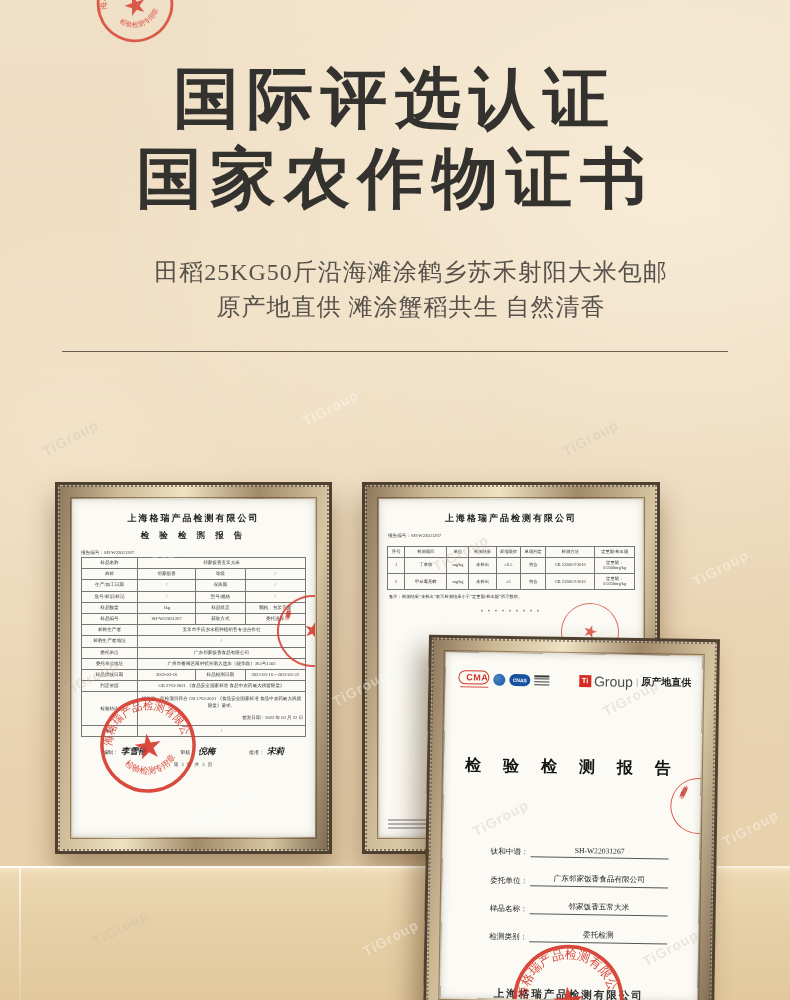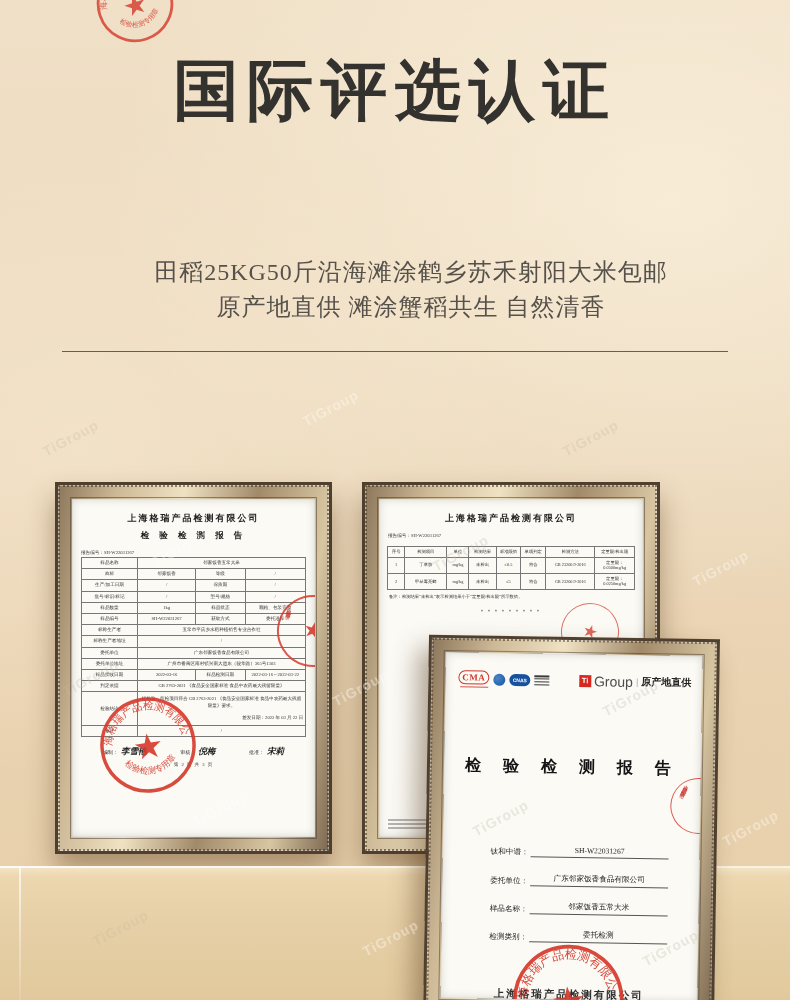--- a/index.html
+++ b/index.html
@@ -6,21 +6,21 @@
   body { background:#d8c7a8; font-family:"Liberation Serif","DejaVu Serif",serif; }
   .stage { position:relative; width:790px; height:1000px; overflow:hidden;
     background:
       radial-gradient(120% 70% at 85% 20%, rgba(255,248,232,.55), rgba(255,248,232,0) 60%),
       radial-gradient(100% 60% at 10% 45%, rgba(255,244,224,.35), rgba(255,244,224,0) 55%),
       linear-gradient(180deg,#f0e0c7 0%, #ecd9bc 42%, #e9d2b0 72%, #e7cfa9 100%);
   }
 
   
   .hero-title { position:absolute; left:0; width:790px; text-align:center;
-    font-size:66px; font-weight:600; color:#33322e; letter-spacing:8px; line-height:1; }
+    font-size:66px; font-weight:600; color:#33322e; letter-spacing:8px; line-height:1;margin-top:8px; }
   .t1 { top:58px; } .t2 { top:138px; }
   .hero-sub { position:absolute; left:16px; width:790px; text-align:center;
     font-size:24px; color:#56514a; letter-spacing:1px; }
   .s1 { top:256px; } .s2 { top:291px; }
   .divider { position:absolute; left:62px; top:351px; width:666px; height:0;
     border-top:1px solid rgba(62,50,36,.75); }
 
   
   .desk { position:absolute; left:0; top:866px; width:790px; height:134px; z-index:3;
     background:linear-gradient(180deg,#f6e7c9 0px,#ecd7b0 10px,#e6cfa6 45%,#e2c99d 100%); }
@@ -70,21 +70,21 @@
   
   .seal { position:absolute; pointer-events:none; }
   .ring-partial { position:absolute; border:2px solid rgba(213,59,47,.85); border-radius:50%; }
   .ring-partial .st { position:absolute; left:50%; top:50%; transform:translate(-50%,-52%); color:rgba(213,59,47,.9); }
   .edge-txt { position:absolute; color:rgba(200,50,40,.8); font-size:5px; writing-mode:vertical-rl; letter-spacing:1px; }
 
   
   .logo-row { position:absolute; left:13px; right:11px; top:18px; display:flex; justify-content:space-between; align-items:flex-start; }
   .lg-left { display:flex; align-items:center; gap:4px; }
   .cma-box { width:31px; height:14px; border:1.6px solid #cf3528; border-radius:8px; color:#cf3528;
-    font-family:Liberation Serif, serif; font-weight:700; font-size:9px; text-align:center; line-height:12px; letter-spacing:.5px; }
+    font-family:Liberation Sans, sans-serif; font-weight:700; font-size:9px; text-align:right; line-height:12px; letter-spacing:.5px; }
   .cma-sub { height:1.4px; background:#cf3528; width:28px; margin:1.5px auto 0; opacity:.85; }
   .blue-dot { width:12px; height:12px; border-radius:50%; background:radial-gradient(circle at 35% 35%, #4a86c8, #17529e); margin-top:1px; }
   .cnas-oval { width:21px; height:12px; border-radius:7px; background:#17529e; color:#fff;
     font-family:"Liberation Sans",sans-serif; font-weight:700; font-size:5px; text-align:center; line-height:12px; margin-top:1px; }
   .tinybars i { display:block; width:15px; height:1.2px; background:#3a3a3a; margin-top:1.6px; }
   .lg-right { display:flex; align-items:center; gap:3px; font-family:"Liberation Sans",sans-serif; margin-top:1px; }
   .ti-sq { width:12px; height:12px; background:#d5281e; color:#fff; font-weight:700; font-size:7.5px; text-align:center; line-height:12px;margin-left:12px; }
   .ti-group { font-size:14px; font-weight:400; color:#4d4d4d; }
   .ti-sep { font-size:9px; color:#aaa; }
   .ti-cn { font-size:10px; font-weight:600; color:#222; font-family:"Liberation Serif",serif; }
@@ -104,20 +104,21 @@
   .wm span:nth-child(even){ color:rgba(255,255,255,.38); }
 
   .stamp-top { z-index:7; opacity:.8; transform:rotate(-18deg); }
 </style>
 </head>
 <body>
 
 <div class="stage">
 
   <div class="hero-title t1">国际评选认证</div>
+  <div class="hero-title t2">国家农作物证书</div>
   <div class="hero-sub s1">田稻25KG50斤沿海滩涂鹤乡苏禾射阳大米包邮</div>
   <div class="hero-sub s2">原产地直供 滩涂蟹稻共生 自然清香</div>
   <div class="divider"></div>
 
   <svg class="seal stamp-top" style="left:95px; top:-36px;" width="80" height="80" viewBox="0 0 100 100">
     <circle cx="50" cy="50" r="46" fill="none" stroke="#d5392b" stroke-width="3.5"></circle>
     <path id="arcT3" d="M14,50 A36,36 0 1 1 86,50" fill="none"></path>
     <text font-size="10.5" fill="#d5392b" text-anchor="middle"><textPath href="#arcT3" startOffset="50%">上海格瑞产品检测有限公司</textPath></text>
     <text x="50" y="63" font-size="34" fill="#d5392b" text-anchor="middle">★</text>
     <path id="arcB3" d="M22,62 A32,32 0 0 0 78,62" fill="none"></path>

